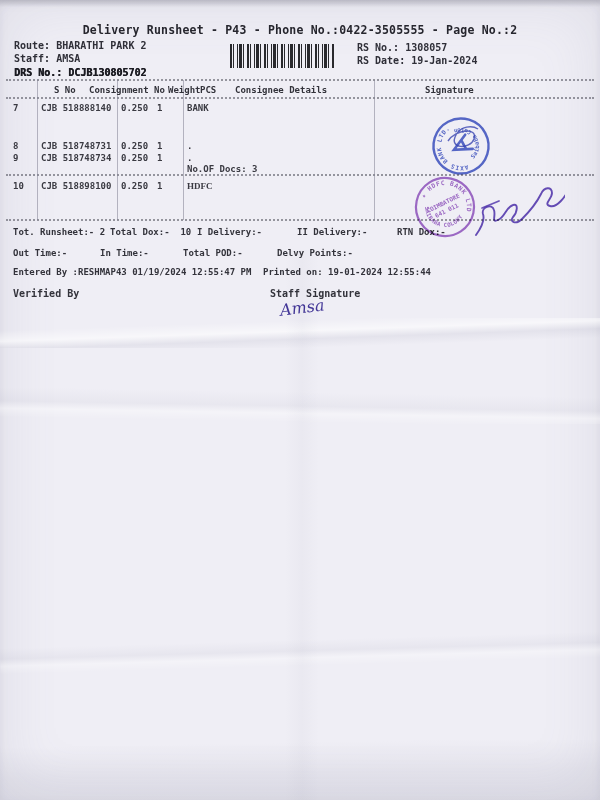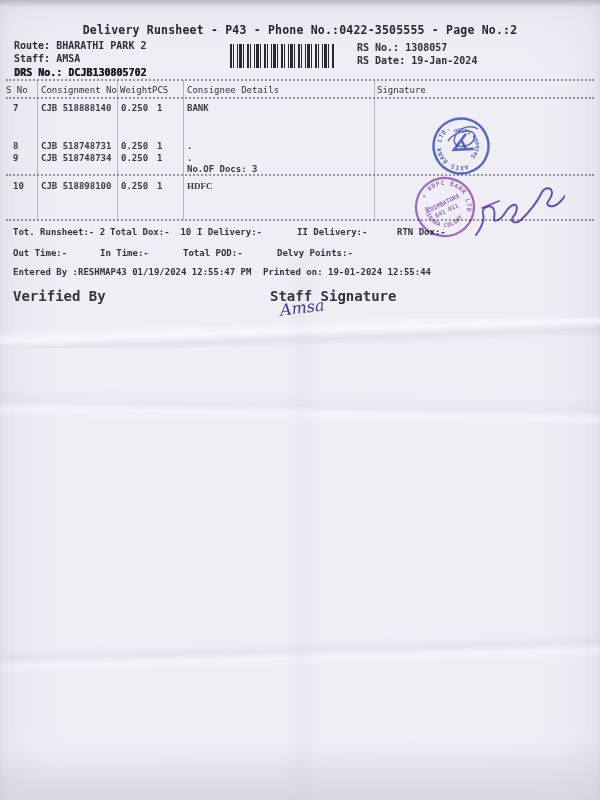--- a/index.html
+++ b/index.html
@@ -11,23 +11,23 @@
     font-family:"DejaVu Sans Mono","Liberation Mono",monospace;
     color:#34343c;
   }
   .abs{position:absolute;white-space:pre;}
   .b{font-weight:700;}
   .title{left:0;right:0;top:8px;text-align:center;font-size:11px;letter-spacing:.4px;color:#2a2a32;}
   .subtitle{left:0;right:0;top:23px;text-align:center;font-size:11.5px;letter-spacing:.2px;color:#26262e;}
   .meta{font-size:10px;color:#2f2f38;}
   .drs{font-weight:700;color:#1b1b22;text-shadow:.4px 0 0 #1b1b22;}
   .tcell{font-size:9px;color:#3a3a42;font-weight:700;}
-  .thead{font-size:9px;color:#32323a;font-weight:400;}
+  .thead{font-size:9px;color:#32323a;font-weight:700;margin-left:48px;}
   .foot{font-size:9px;color:#33333b;font-weight:700;}
-  .foot2{font-size:14px;color:#33333b;font-weight:700;}
+  .foot2{font-size:10px;color:#33333b;font-weight:700;}
   .dash{position:absolute;left:6px;right:6px;height:0;border-top:2px dotted rgba(92,92,104,.62);}
   .vline{position:absolute;width:1px;background:rgba(130,130,145,.55);top:80px;height:140px;}
   .barcode{
     position:absolute;left:230px;top:44px;width:105px;height:24px;
     background:repeating-linear-gradient(90deg,
       #18181c 0 2px, transparent 2px 3px,
       #18181c 3px 4px, transparent 4px 7px,
       #18181c 7px 8px, transparent 8px 9px,
       #18181c 9px 12px, transparent 12px 13px,
       #18181c 13px 14px, transparent 14px 17px);

